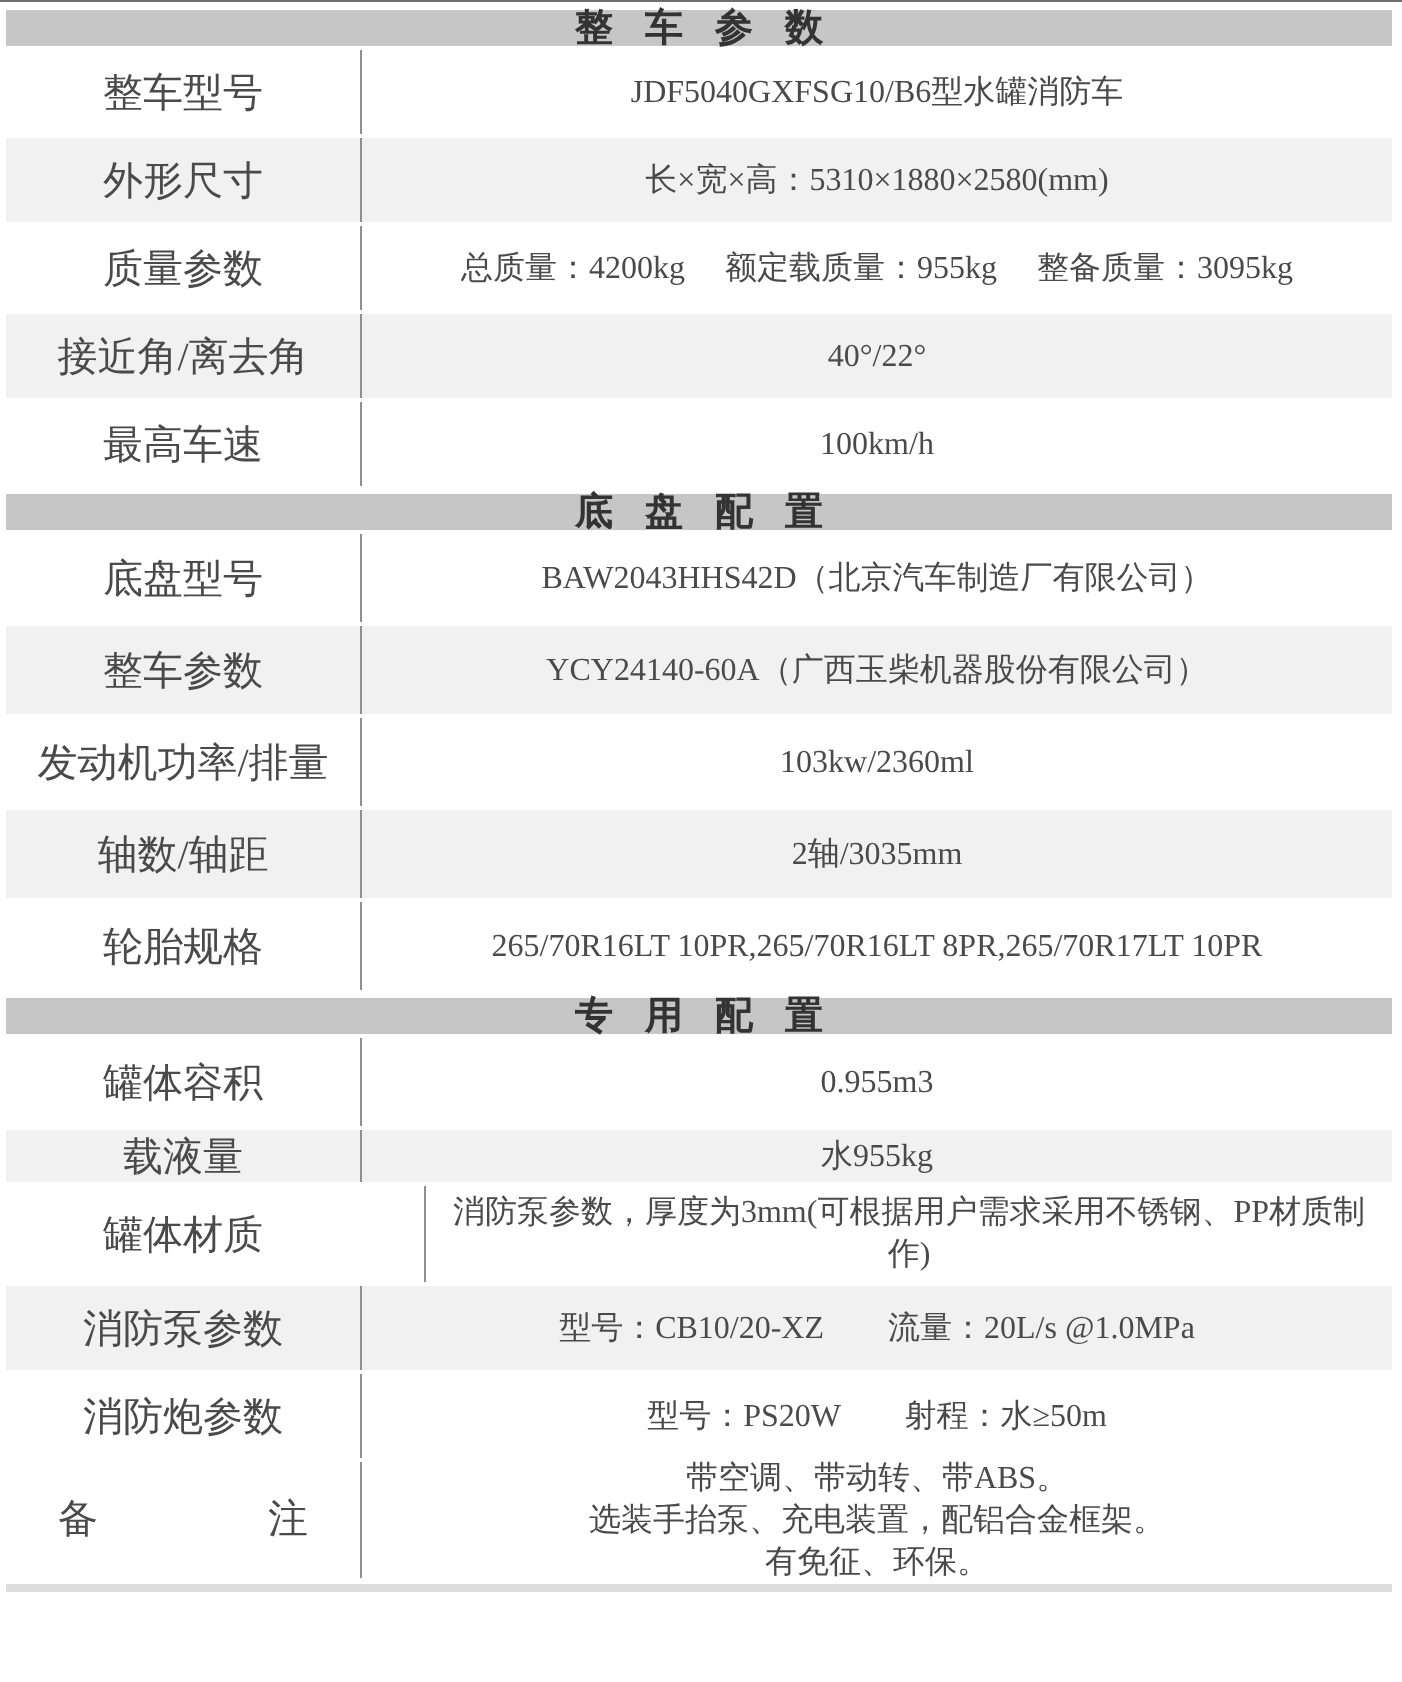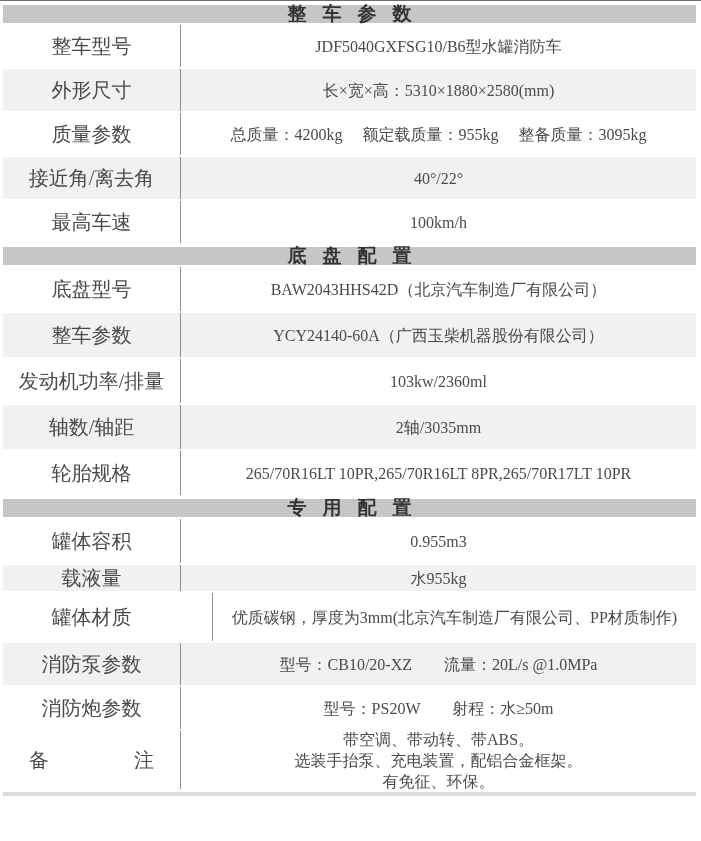--- a/index.html
+++ b/index.html
@@ -154,21 +154,21 @@
     <div class="row h-44">
       <div class="label">罐体容积</div>
       <div class="value">0.955m3</div>
     </div>
     <div class="row alt h-26">
       <div class="label">载液量</div>
       <div class="value">水955kg</div>
     </div>
     <div class="row h-48">
       <div class="label">罐体材质</div>
-      <div class="value">优质碳钢，厚度为3mm(北京汽车制造厂有限公司、PP材质制作)</div>
+      <div class="value">消防泵参数，厚度为3mm(可根据用户需求采用不锈钢、PP材质制作)</div>
     </div>
     <div class="row alt h-42">
       <div class="label">消防泵参数</div>
       <div class="value">型号：CB10/20-XZ　　流量：20L/s @1.0MPa</div>
     </div>
     <div class="row h-42">
       <div class="label">消防炮参数</div>
       <div class="value">型号：PS20W　　射程：水≥50m</div>
     </div>
     <div class="row h-58">

